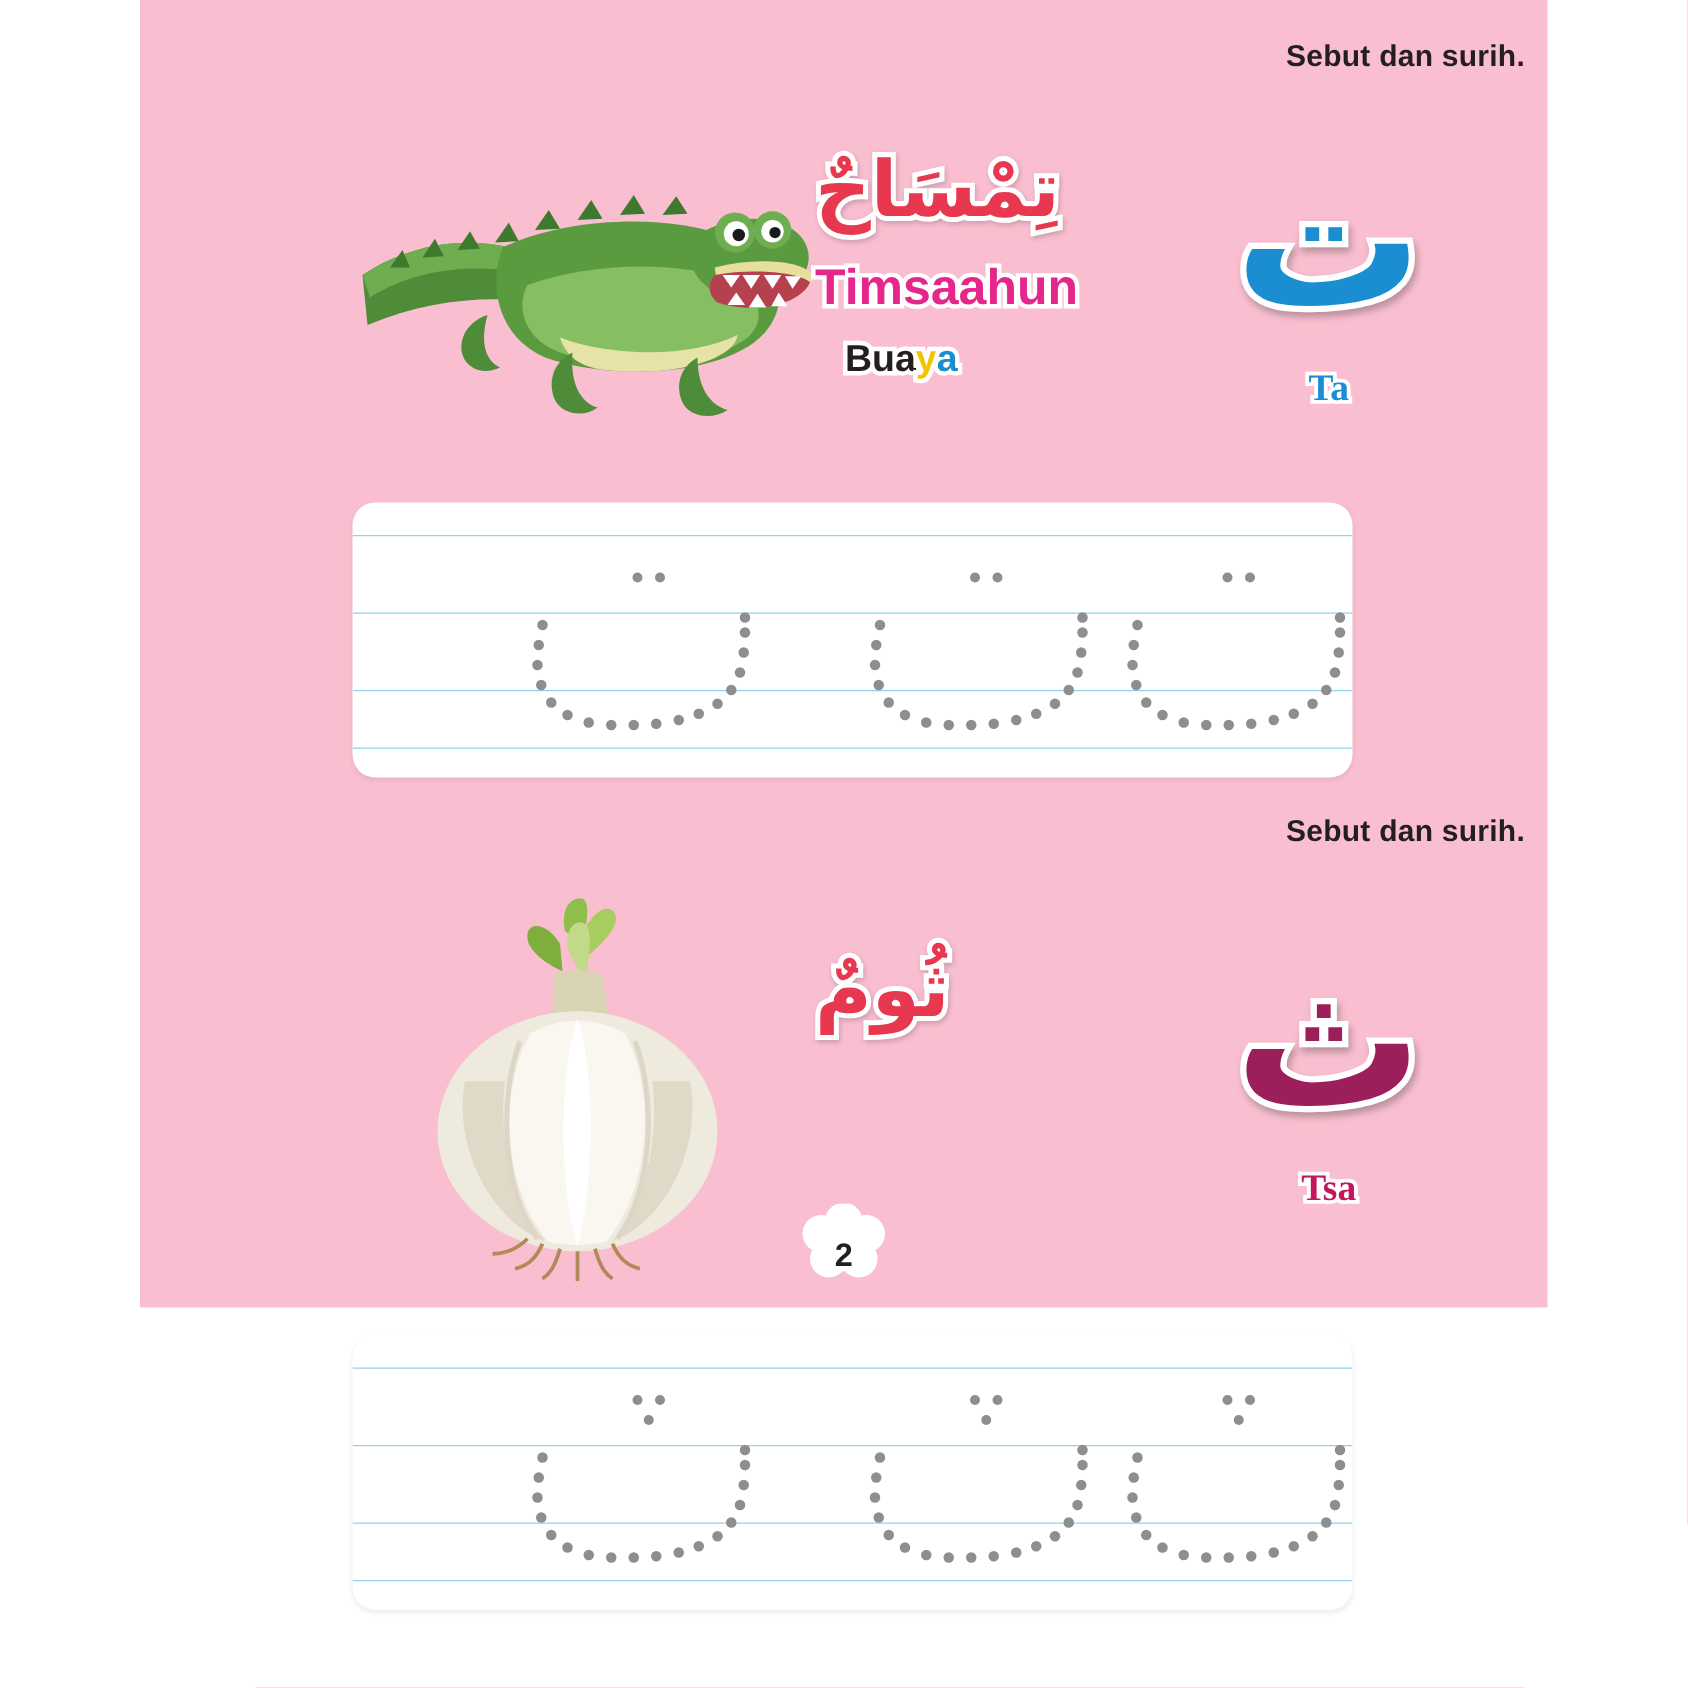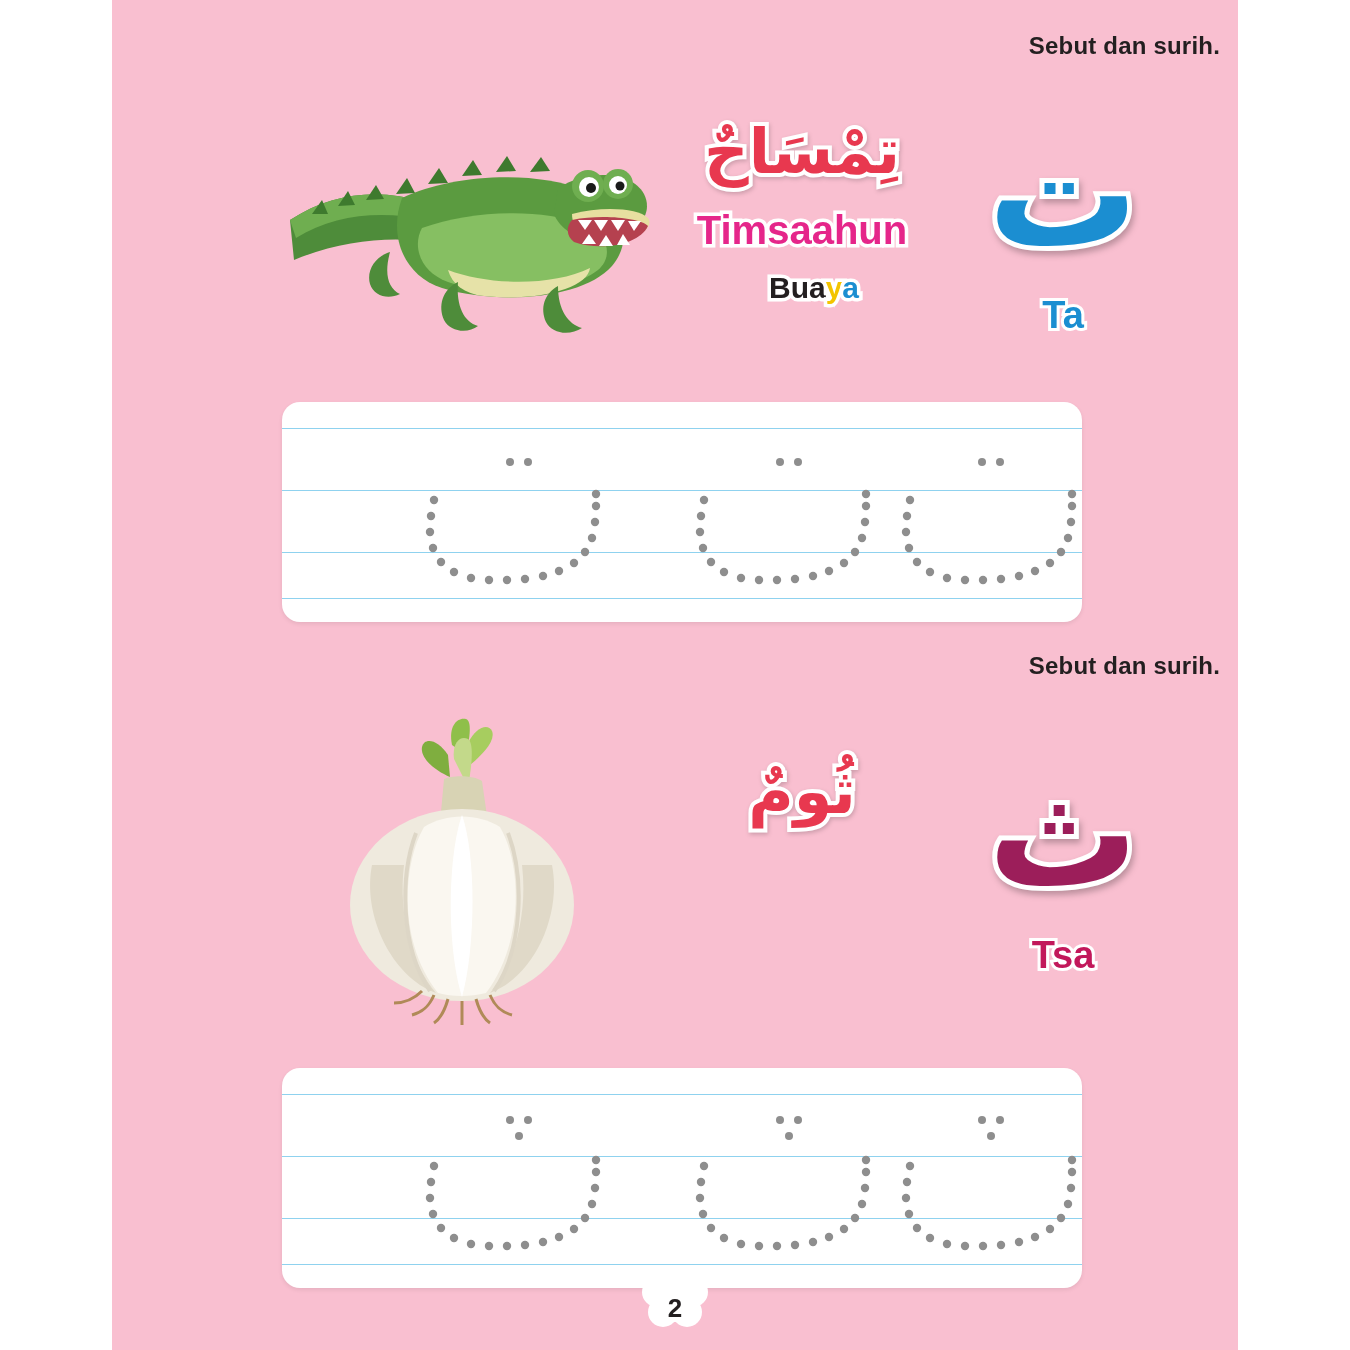--- a/index.html
+++ b/index.html
@@ -11,21 +11,21 @@
     height: 1350px;
     background: #ffffff;
     font-family: "Liberation Sans", sans-serif;
     overflow: hidden;
   }
   .page {
     position: absolute;
     left: 112px;
     top: 0;
     width: 1126px;
-    height: 1350px;
+    height: 1046px;
     background: #f9bfd0;
   }
 
   
   .section {
     position: absolute;
     left: 0;
     width: 1126px;
   }
   .section-1 { top: 0; }
@@ -55,35 +55,36 @@
     line-height: 1.25;
     font-weight: bold;
     -webkit-text-stroke: 10px #ffffff;
     paint-order: stroke fill;
     filter: drop-shadow(2px 4px 3px rgba(0,0,0,.25));
   }
   .big-letter.blue { color: #1b8ed1; }
   .big-letter.maroon { color: #9c1e5a; }
   .letter-name {
     margin-top: 6px;
-    font-size: 38px;
+    font-size: 30px;
     font-weight: bold;
     -webkit-text-stroke: 6px #ffffff;
     paint-order: stroke fill;
+    font-family: Liberation Serif, serif;
   }
   .letter-name.blue { color: #1b8ed1; }
   .letter-name.maroon { color: #c2185b; }
 
   
   .word-block {
     position: absolute;
     left: 540px;
     top: 110px;
     width: 300px;
-    text-align: center;
+    text-align: left;
   }
   .arabic-word {
     font-family: "DejaVu Sans", sans-serif;
     direction: rtl;
     font-size: 62px;
     line-height: 1.35;
     font-weight: bold;
     color: #e8384f;
     -webkit-text-stroke: 8px #ffffff;
     paint-order: stroke fill;

